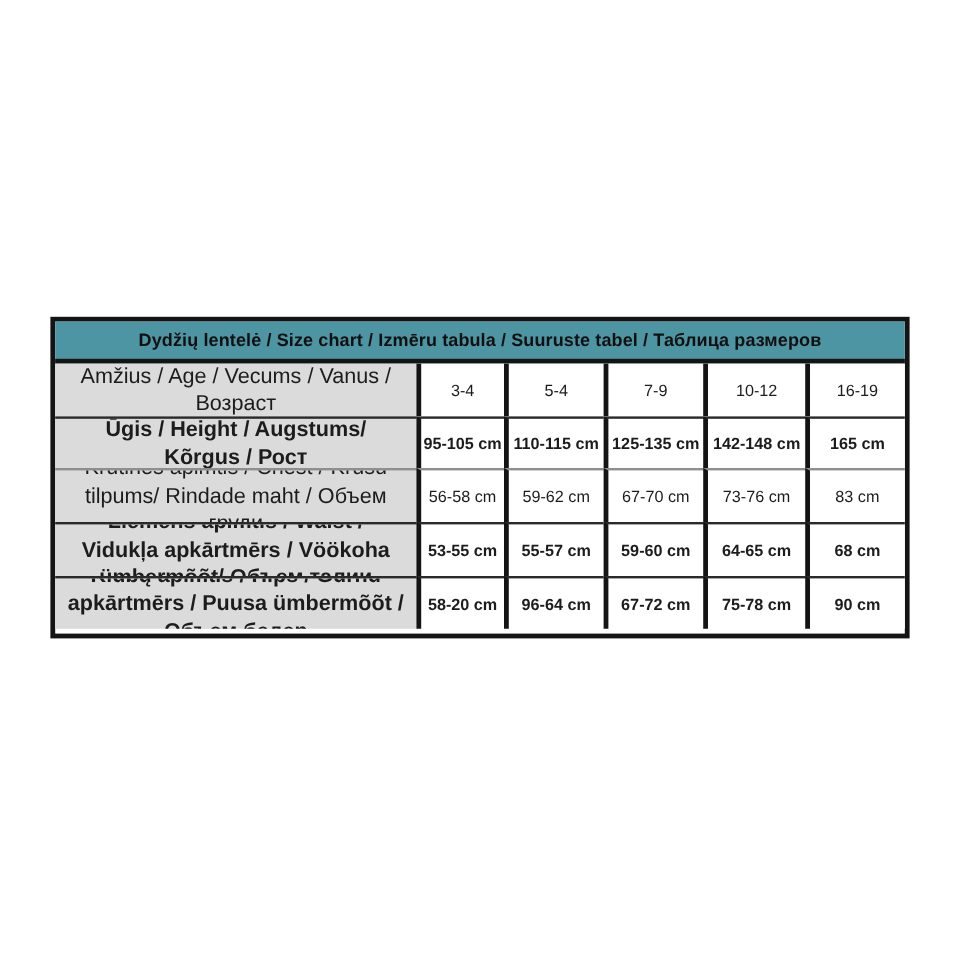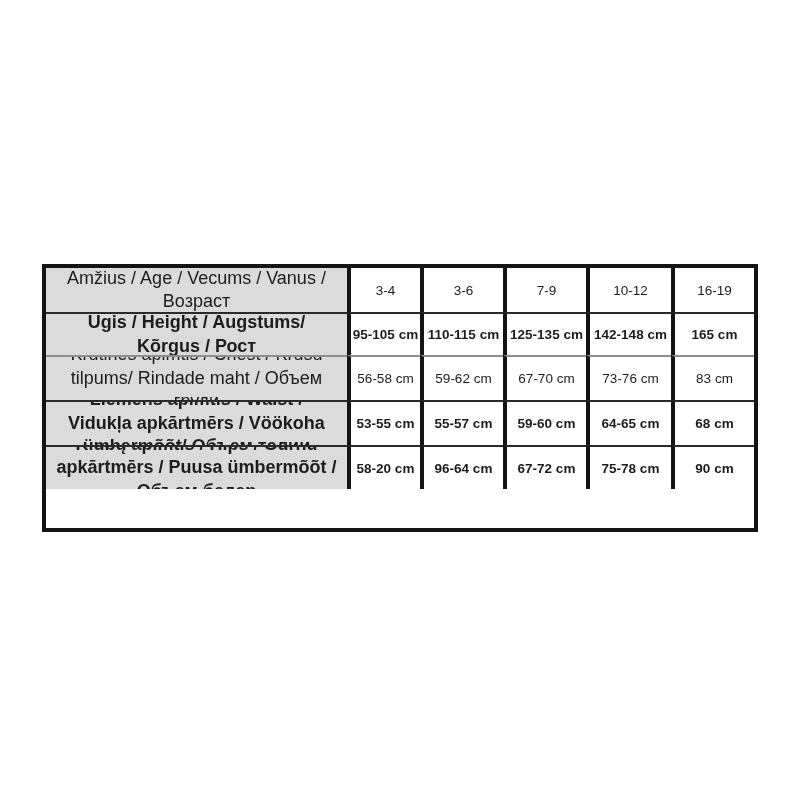--- a/index.html
+++ b/index.html
@@ -48,26 +48,27 @@
   }
   
   .r1 .cell,.r3 .cell,.r4 .cell{border-top:2px solid #2a2a2a;font-weight:bold;}
   .r2 .cell{border-top:2px solid var(--separator);}
 </style>
 </head>
 <body>
 
 <div class="page">
   <div class="size-table">
+    <div class="table-header">Dydžių lentelė / Size chart / Izmēru tabula / Suuruste tabel / Таблица размеров</div>
     <div class="table-grid">
 
       <div class="t-row r0">
         <div class="cell label">Amžius / Age / Vecums / Vanus / Возраст</div>
         <div class="cell value">3-4</div>
-        <div class="cell value">3-6</div>
+        <div class="cell value">5-4</div>
         <div class="cell value">7-9</div>
         <div class="cell value">10-12</div>
         <div class="cell value">16-19</div>
       </div>
 
       <div class="t-row r1">
         <div class="cell label">Ūgis / Height / Augstums/ Kõrgus / Рост</div>
         <div class="cell value">95-105 cm</div>
         <div class="cell value">110-115 cm</div>
         <div class="cell value">125-135 cm</div>

